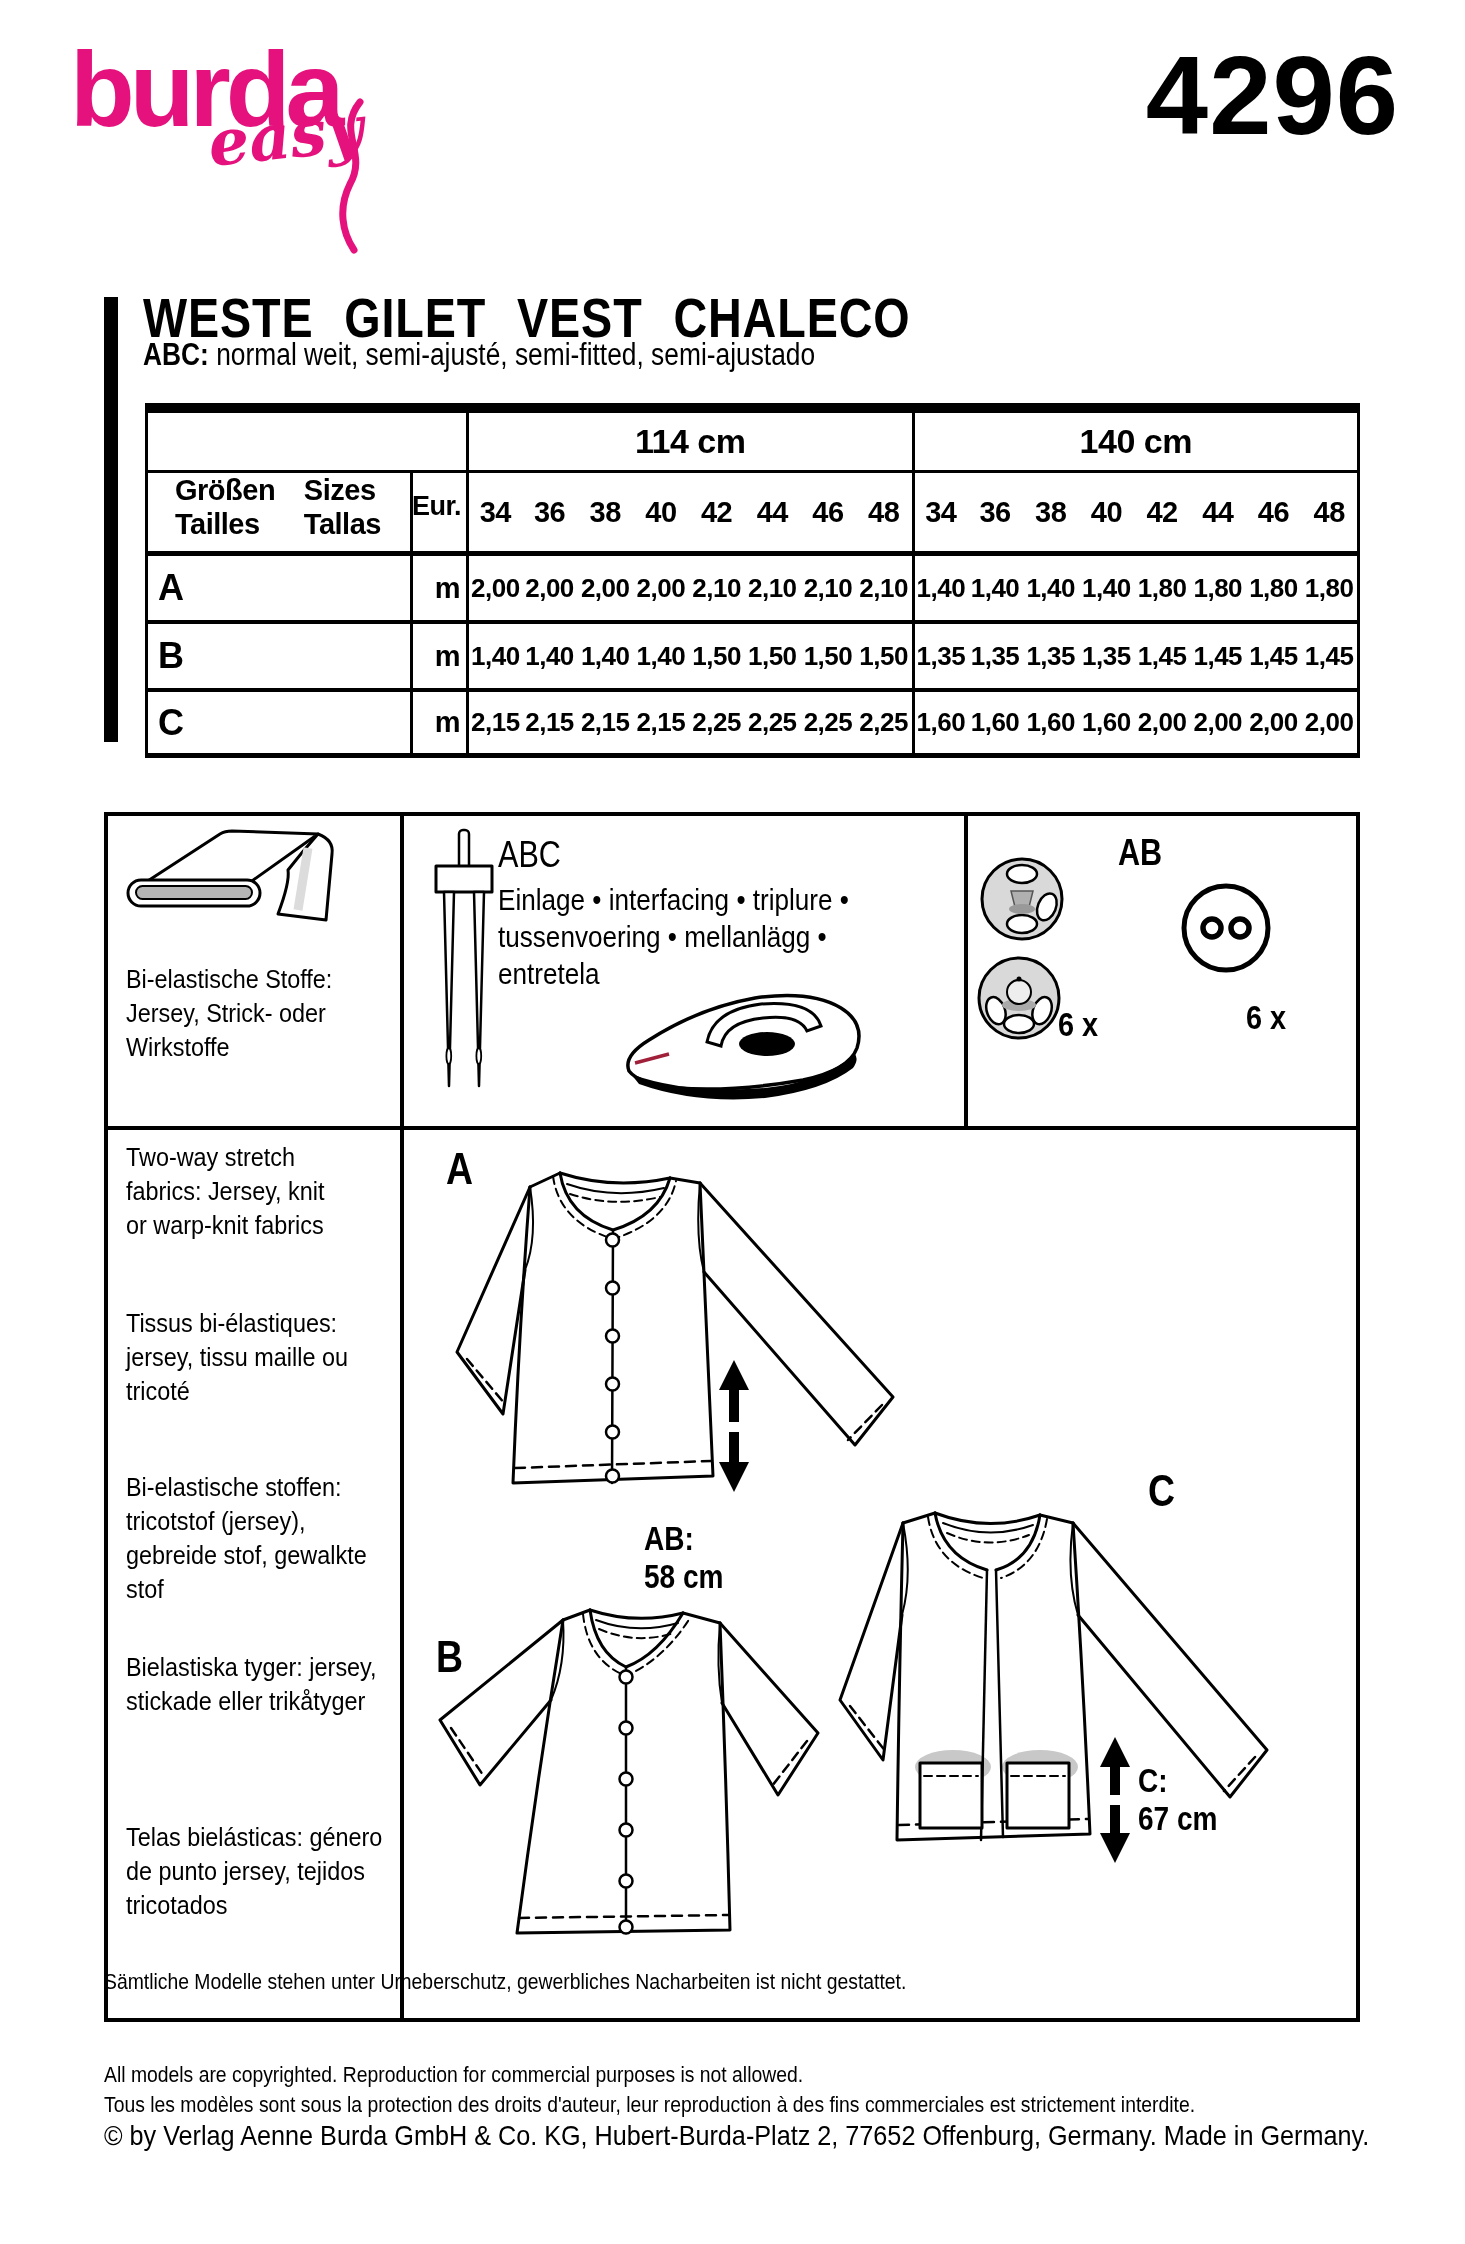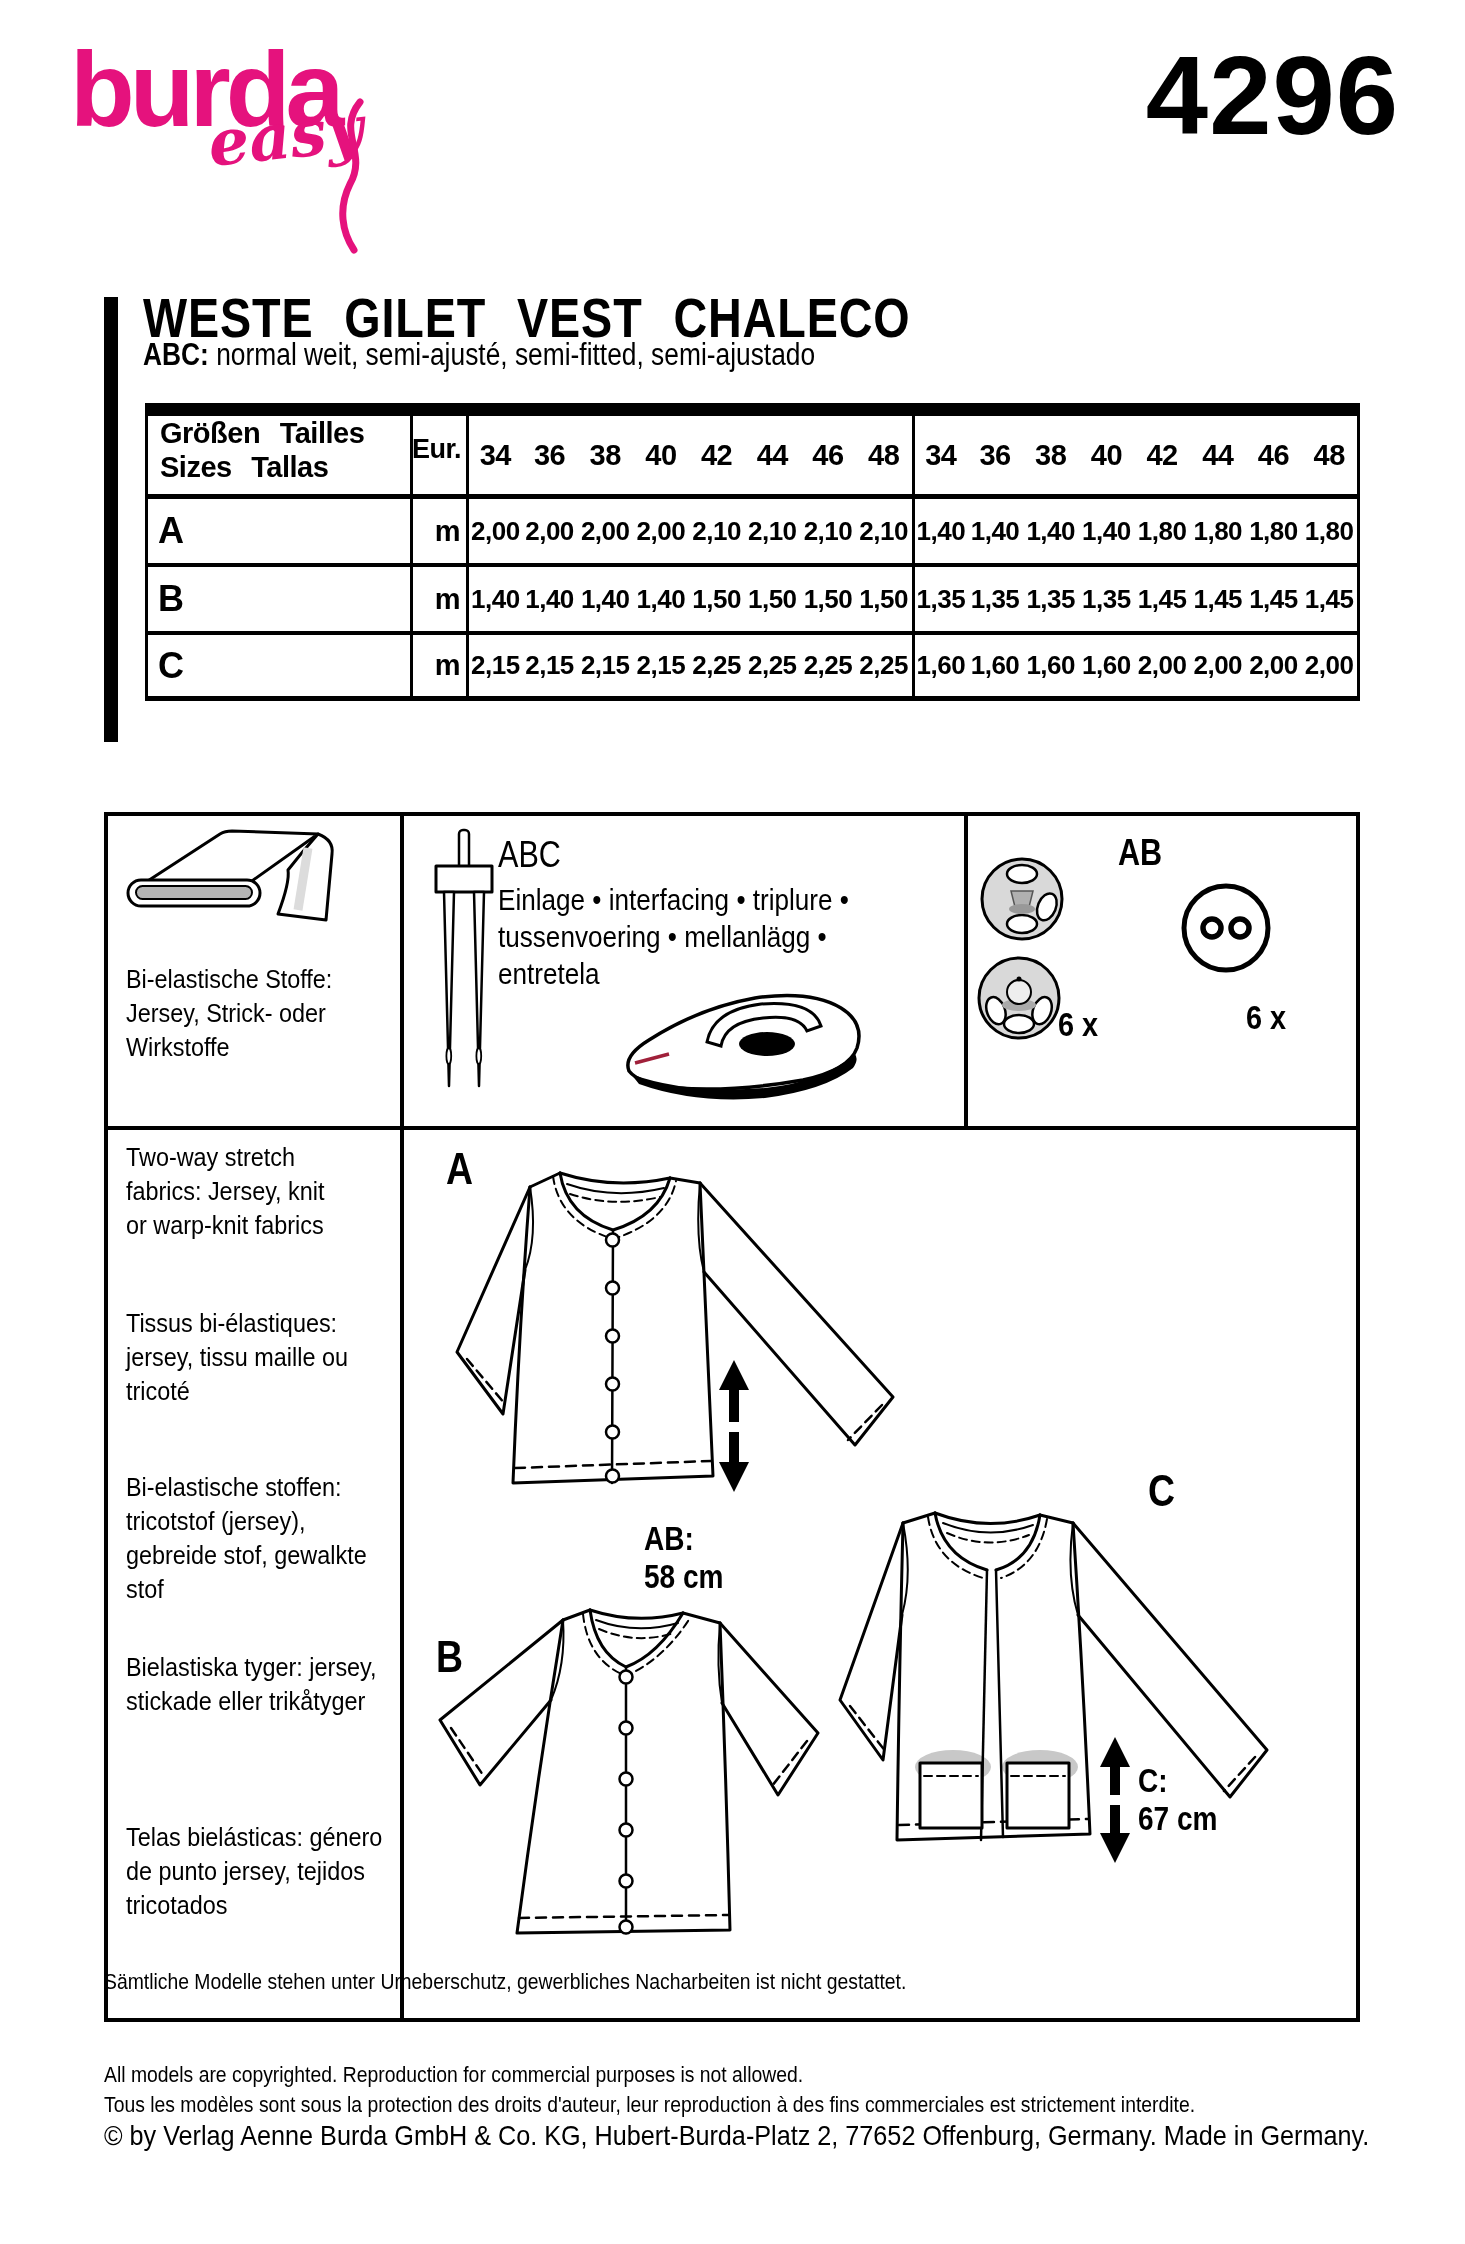--- a/index.html
+++ b/index.html
@@ -23,21 +23,21 @@
   .t-h1{height:57px;font-size:34px;font-weight:bold;}
   .t-h2{height:78px;border-top:3px solid #000;font-weight:bold;}
   .t-data{height:64px;border-top:4px solid #000;font-weight:bold;}
   .t-a{height:64px;border-top:5px solid #000;}
   .t-c{height:61px;}
   .tc{height:100%;display:flex;align-items:center;justify-content:center;box-sizing:border-box;letter-spacing:-.5px;}
   .bl{border-left:3px solid #000;}
   .c-span2{grid-column:1/3;}
   .c-114{grid-column:3/11;}
   .c-140{grid-column:11/19;}
-  .tc.label{grid-column:1;justify-content:flex-start;padding-left:12px;flex-direction:column;align-items:flex-start;font-size:29px;line-height:34px;word-spacing:12px;}
+  .tc.label{grid-column:1;justify-content:flex-start;padding-left:27px;flex-direction:row;align-items:flex-start;font-size:29px;line-height:34px;word-spacing:12px;}
   .tc.eur{font-size:27px;justify-content:flex-end;padding-right:5px;align-items:flex-end;padding-bottom:29px;}
   .tc.size{font-size:29px;}
   .tc.val{font-size:26px;}
   .tc.rowlab{grid-column:1;justify-content:flex-start;padding-left:10px;font-size:36px;}
   .tc.unit{font-size:29px;justify-content:flex-end;padding-right:6px;}
   
   .mainbox{left:104px;top:812px;width:1256px;height:1210px;box-sizing:border-box;border:4px solid #000;}
   .v-div1{left:400px;top:816px;width:4px;height:1202px;background:#000;}
   .v-div2{left:964px;top:816px;width:4px;height:312px;background:#000;}
   .h-div{left:108px;top:1126px;width:1248px;height:4px;background:#000;}
@@ -64,20 +64,25 @@
     <path d="M30,4 C6,34 38,54 20,86 C8,110 12,134 24,152" fill="none" stroke="#e5127d" stroke-width="7" stroke-linecap="round"></path>
   </svg>
   <div class="abs pattern-number">4296</div>
 
   <div class="abs title-bar"></div>
   <div class="abs page-title"><span class="cx">WESTE GILET VEST CHALECO</span></div>
   <div class="abs page-sub"><span class="cx"><b>ABC:</b><span> normal weit, semi-ajusté, semi-fitted, semi-ajustado</span></span></div>
 
   <div class="abs sizetable">
     <div class="t-topbar"></div>
+    <div class="t-row t-h1">
+      <div class="tc c-span2"></div>
+      <div class="tc c-114 bl">114 cm</div>
+      <div class="tc c-140 bl">140 cm</div>
+    </div>
     <div class="t-row t-h2">
       <div class="tc label">
         <div>Größen Tailles</div>
         <div>Sizes Tallas</div>
       </div>
       <div class="tc eur bl">Eur.</div>
       <div class="tc size bl">34</div>
       <div class="tc size">36</div>
       <div class="tc size">38</div>
       <div class="tc size">40</div>

